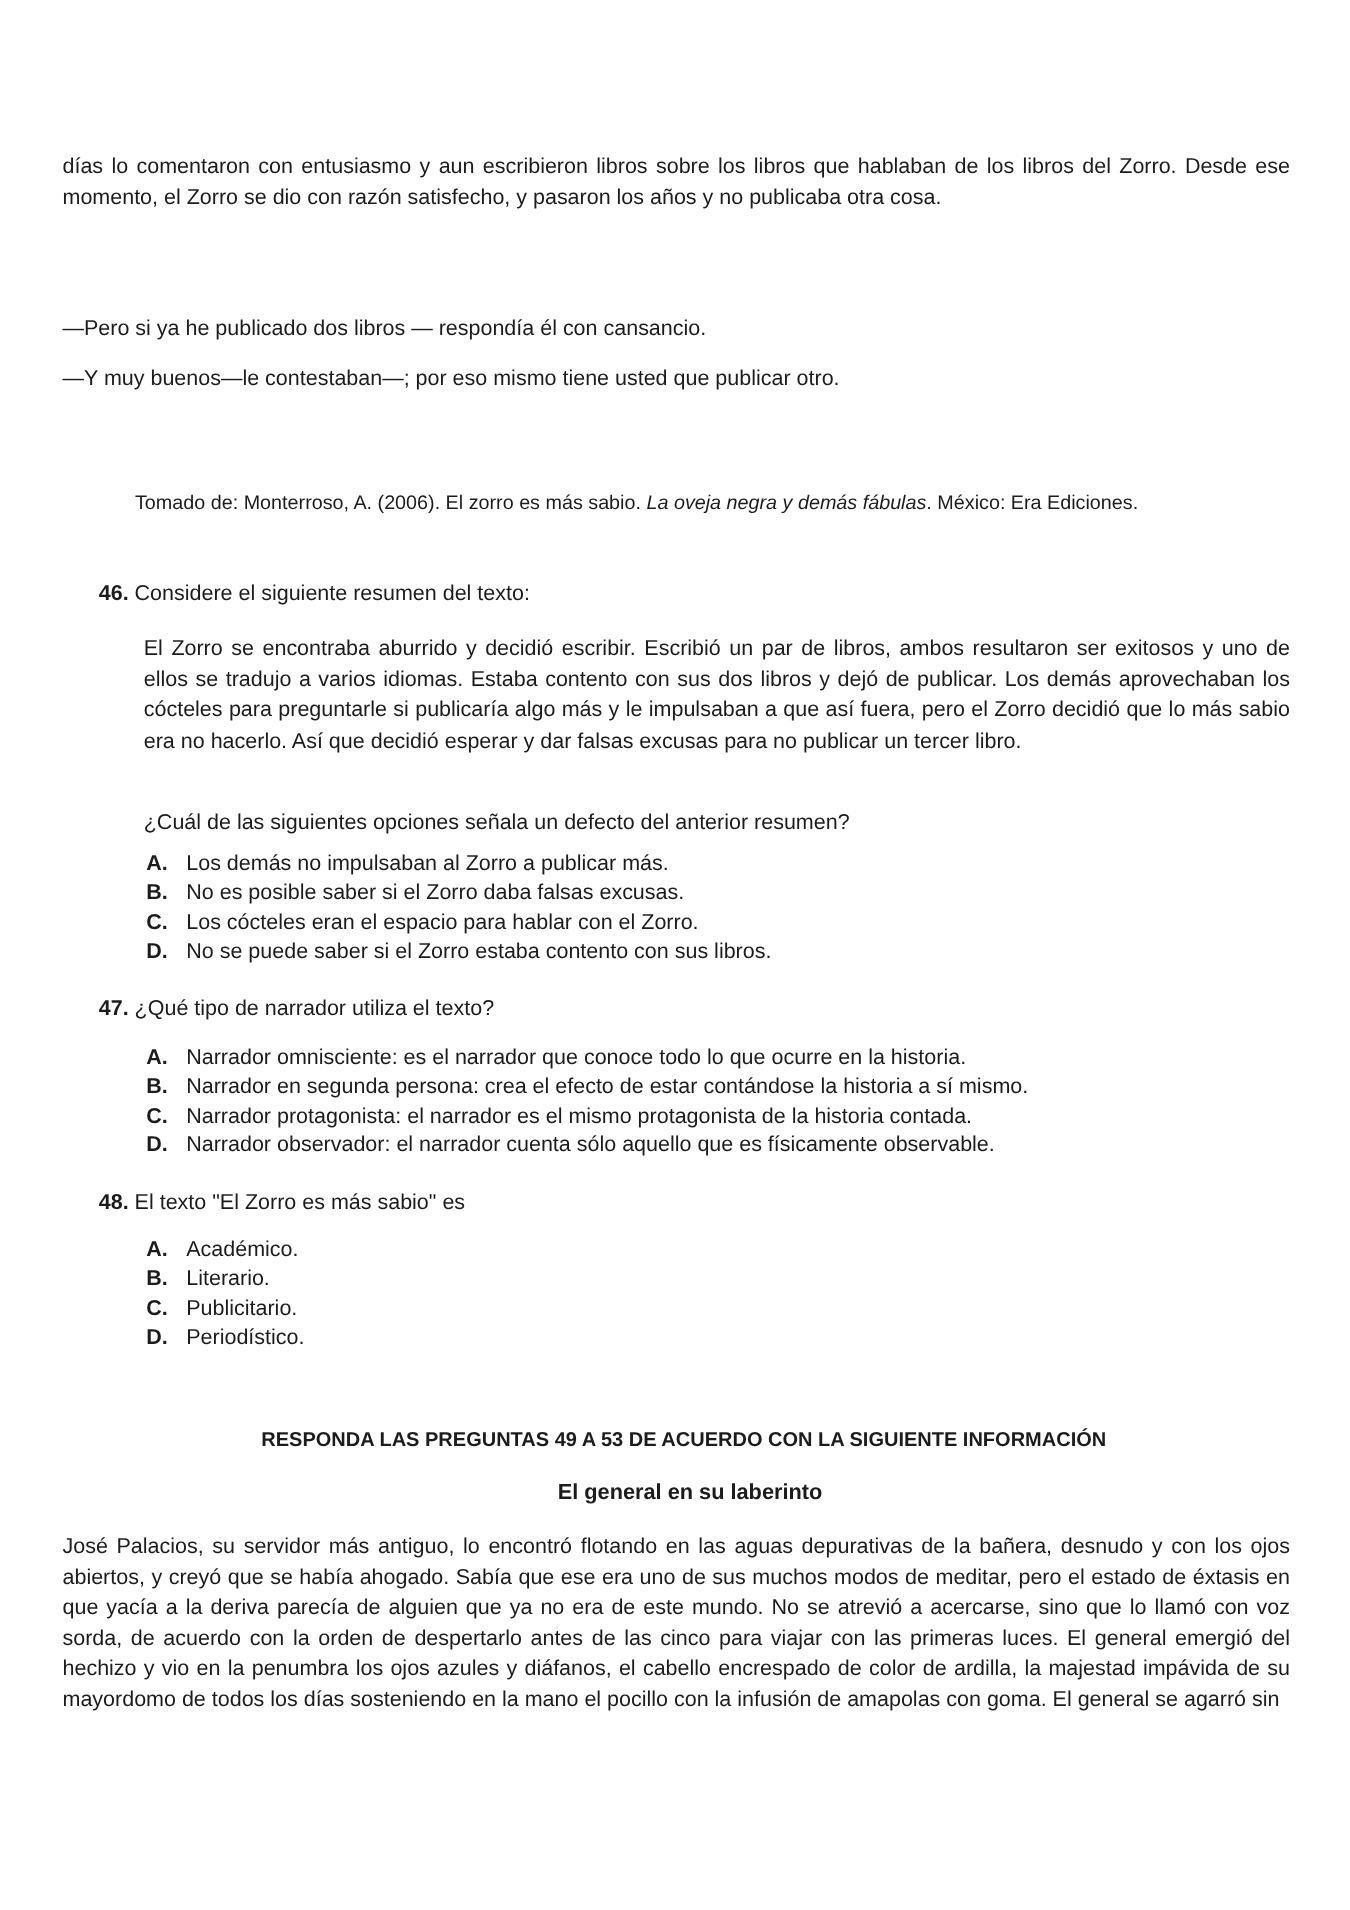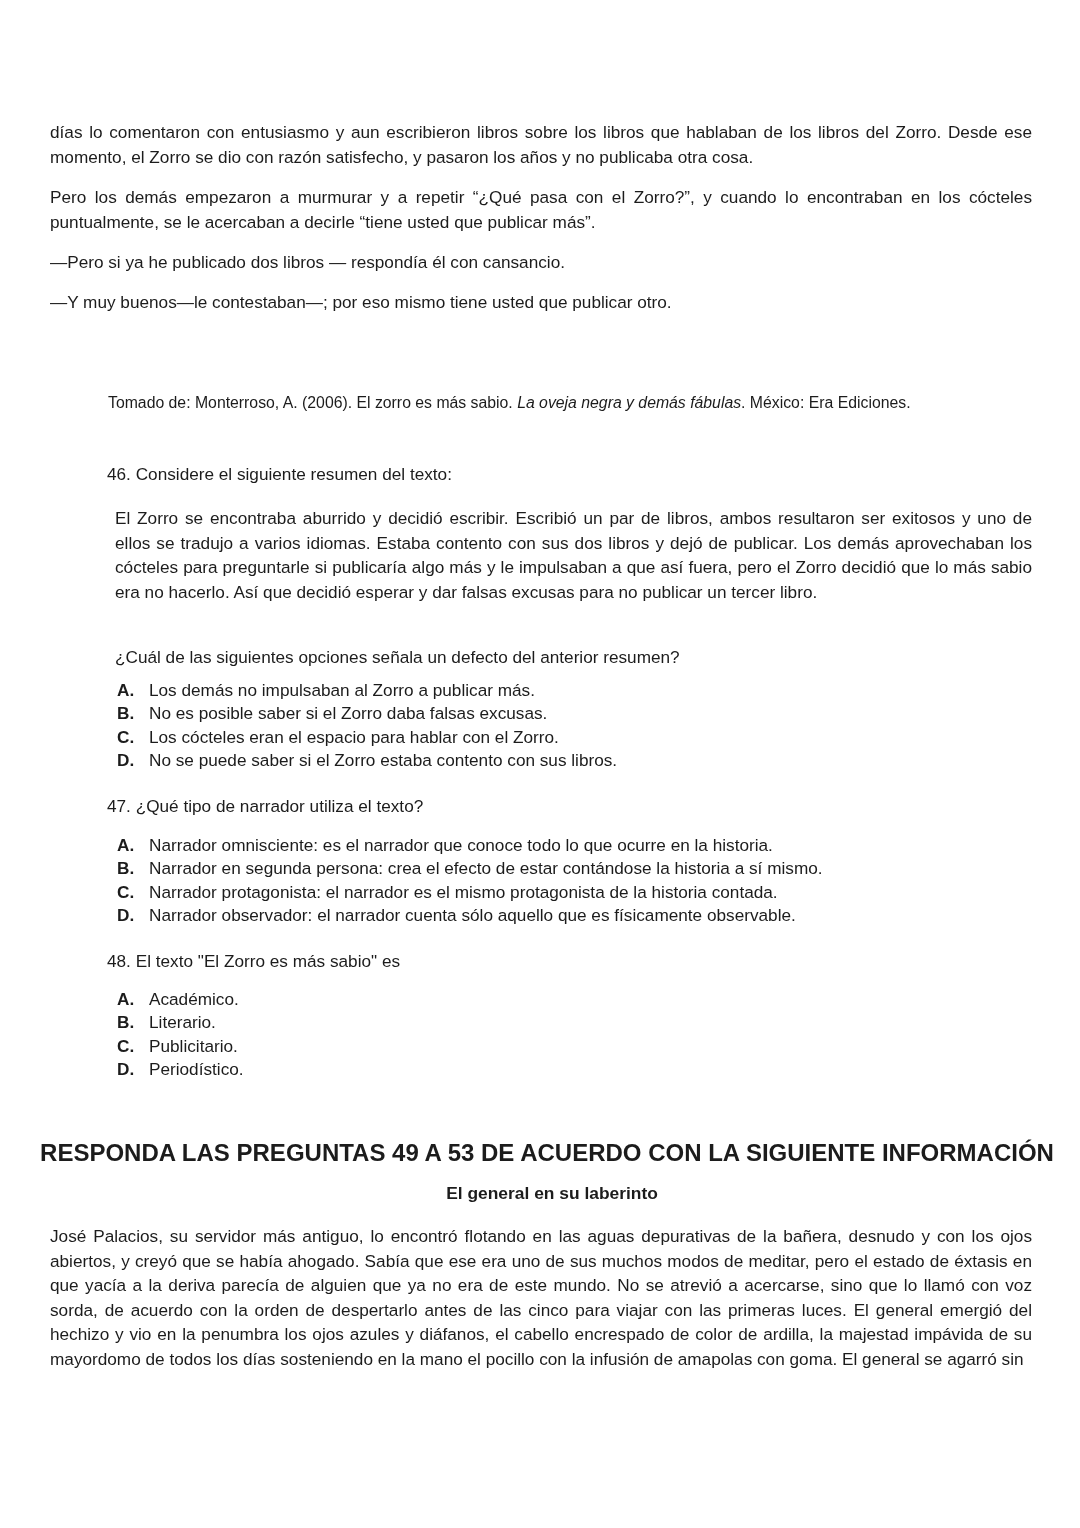--- a/index.html
+++ b/index.html
@@ -39,21 +39,21 @@
       white-space: nowrap;
     }
     .citation em { font-style: italic; }
     .q-stem {
       position: absolute;
       left: 79px;
       width: 950px;
       line-height: 24px;
       white-space: nowrap;
     }
-    .q-num { font-weight: normal; margin-left: 28px; }
+    .q-num { font-weight: bold; }
     .indent {
       position: absolute;
       left: 111px;
       width: 917px;
       line-height: 24.5px;
       text-align: justify;
     }
     .options {
       position: absolute;
       left: 117px;
@@ -71,21 +71,21 @@
       font-weight: bold;
       width: 32px;
       display: inline-block;
     }
     .section-heading {
       position: absolute;
       left: 0;
       width: 1080px;
       text-align: center;
       font-weight: bold;
-      font-size: 24px;
+      font-size: 16px;
       line-height: 24px;
       padding-left: 14px;
       box-sizing: border-box;
     }
     .title {
       position: absolute;
       left: 0;
       width: 1080px;
       text-align: center;
       font-weight: bold;
@@ -95,21 +95,20 @@
       box-sizing: border-box;
     }
     p { margin: 4px; }
   </style>
 </head>
 <body>
 
 <div class="page">
 
   <p class="block" style="top:116px;">días lo comentaron con entusiasmo y aun escribieron libros sobre los libros que hablaban de los libros del Zorro. Desde ese momento, el Zorro se dio con razón satisfecho, y pasaron los años y no publicaba otra cosa.</p>
-  <p class="block" style="top:181px;">Pero los demás empezaron a murmurar y a repetir “¿Qué pasa con el Zorro?”, y cuando lo encontraban en los cócteles puntualmente, se le acercaban a decirle “tiene usted que publicar más”.</p>
   <p class="block nojust" style="top:246px;">—Pero si ya he publicado dos libros — respondía él con cansancio.</p>
   <p class="block nojust" style="top:286px;">—Y muy buenos—le contestaban—; por eso mismo tiene usted que publicar otro.</p>
 
   <p class="citation" style="top:388px;">
     <span>Tomado de: Monterroso, A. (2006). El zorro es más sabio. </span><em>La oveja negra y demás fábulas</em><span>. México: Era Ediciones.</span>
   </p>
 
   <div class="q-stem" style="top:462px;">
     <span class="q-num">46.</span>
     <span>Considere el siguiente resumen del texto:</span>

